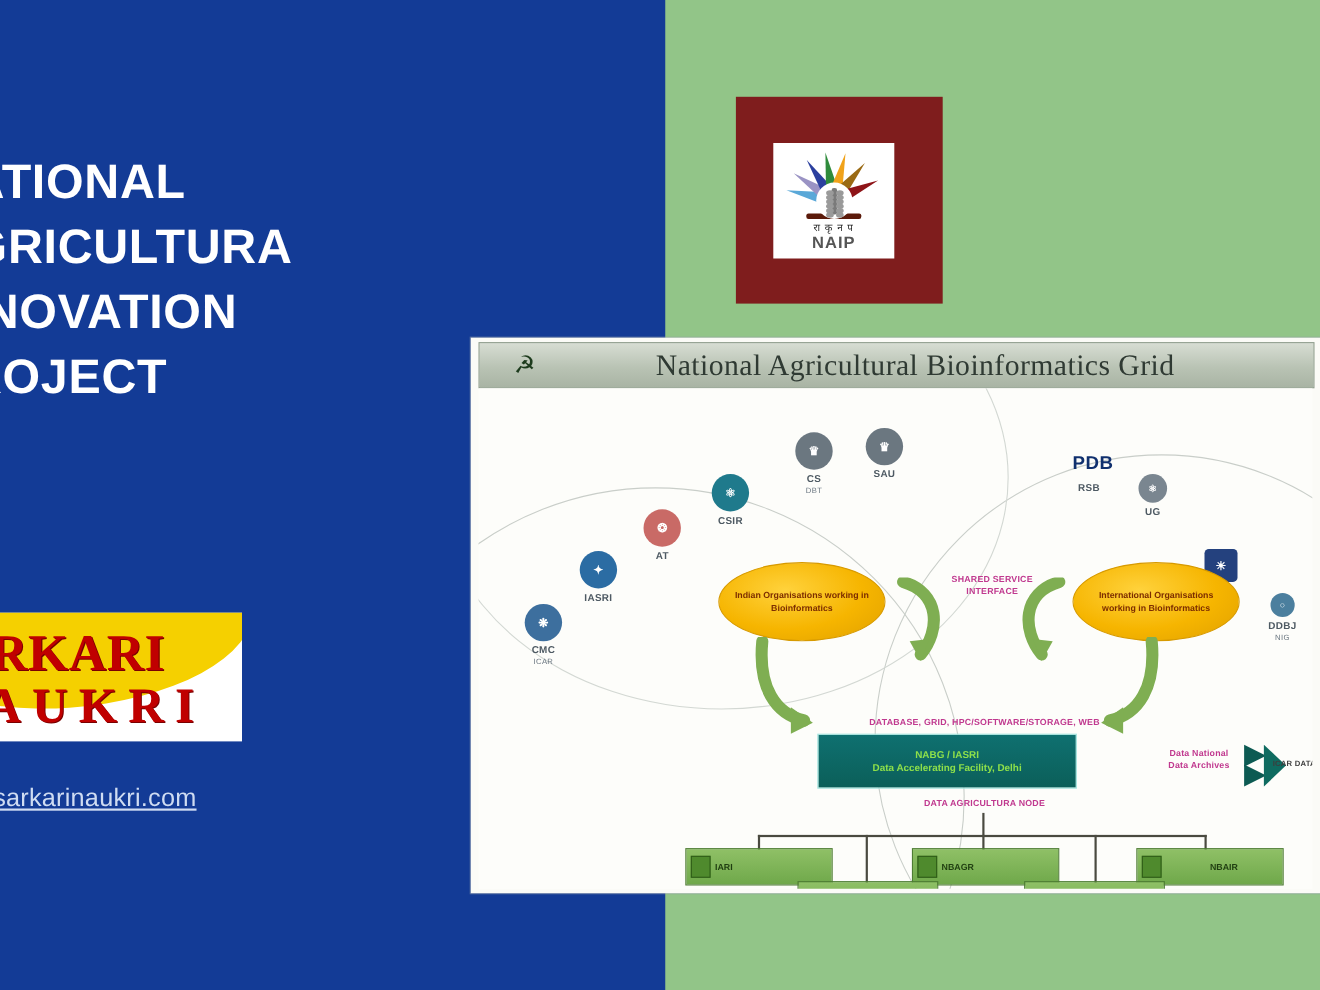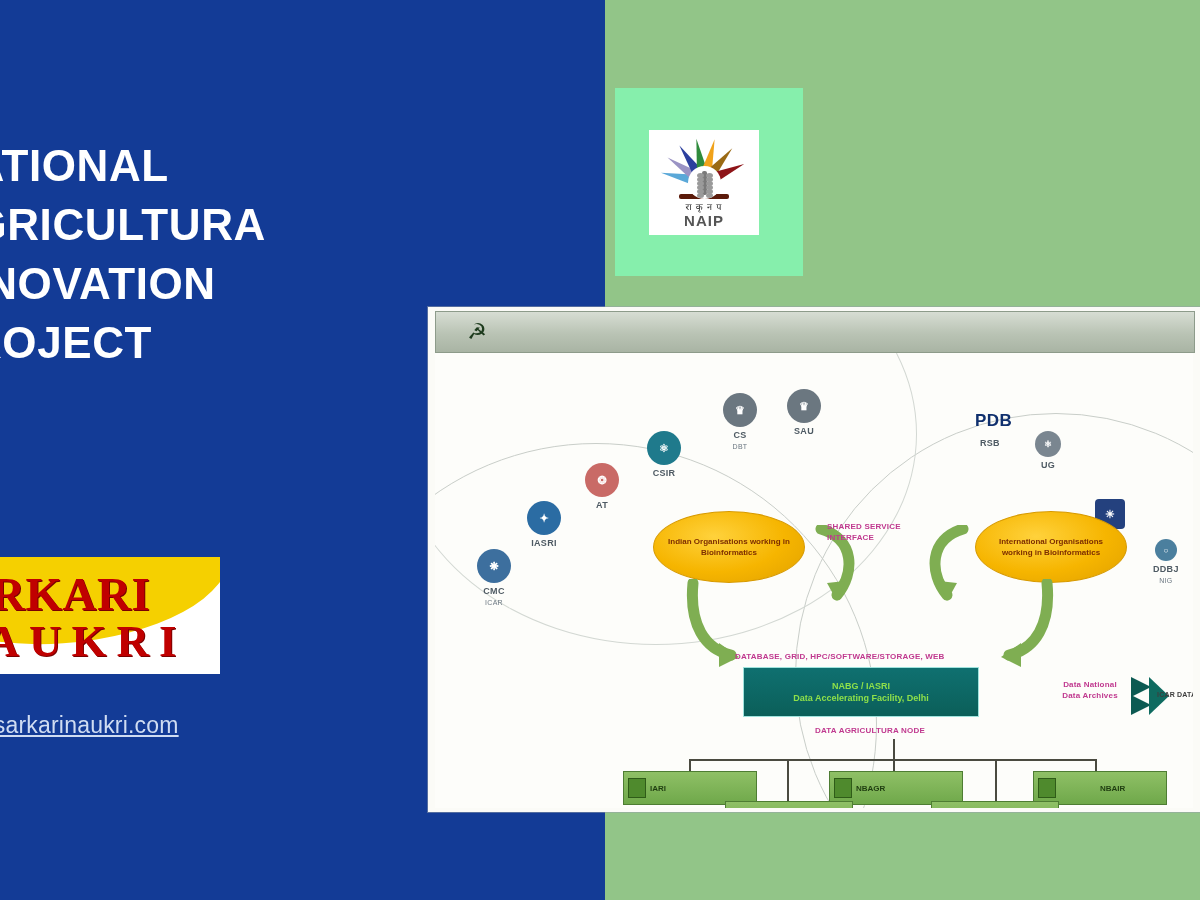--- a/index.html
+++ b/index.html
@@ -72,22 +72,22 @@
     font-family:"Liberation Sans", sans-serif;
     font-size:23px;
     text-decoration:underline;
     letter-spacing:.2px;
     white-space:nowrap;
     z-index:6;
   }
 
   
   .naip-outer{
-    position:absolute;left:615px;top:88px;width:188px;height:188px;
-    background:#86efac;z-index:5;
+    position:absolute;left:669px;top:88px;width:188px;height:188px;
+    background:#7f1d1d;z-index:5;
   }
   .naip-inner{
     position:absolute;left:34px;top:42px;width:110px;height:105px;
     background:#ffffff;overflow:hidden;
   }
   .ray{
     position:absolute;left:50%;bottom:30px;
     width:0;height:0;
     transform-origin:50% 100%;
   }
@@ -192,21 +192,21 @@
     filter:blur(.5px);
   }
 
   .arrow-curve{
     position:absolute;width:46px;height:78px;
     filter:blur(.4px);
   }
 
   .pink-label{
     position:absolute;
-    color:#c0398f;font-size:8px;font-weight:700;text-align:left;
+    color:#c0398f;font-size:8px;font-weight:700;text-align:center;
     line-height:11px;letter-spacing:.2px;
     filter:blur(.45px);
   }
 
   .teal-box{
     position:absolute;
     background:linear-gradient(#0f7070,#0b5f59);
     border:1px solid #9fe3dd;
     color:#8ee04a;font-size:9px;font-weight:700;text-align:center;
     line-height:12px;
@@ -290,20 +290,21 @@
       <div class="naip-bar"></div>
       <div class="naip-hindi">रा कृ न प</div>
       <div class="naip-word">NAIP</div>
     </div>
   </div>
 
   <div class="diagram">
 
     <div class="diag-header">
       <div class="diag-header-icon">☭</div>
+      <div class="diag-title">National Agricultural Bioinformatics Grid</div>
     </div>
 
     <div class="canvas">
 
       <div class="arc a1"></div>
       <div class="arc a2"></div>
       <div class="arc a3"></div>
 
       <div class="node-icon" style="left:42px;top:196px;">
         <div class="badge" style="background:#3d6f9e;">❋</div>

